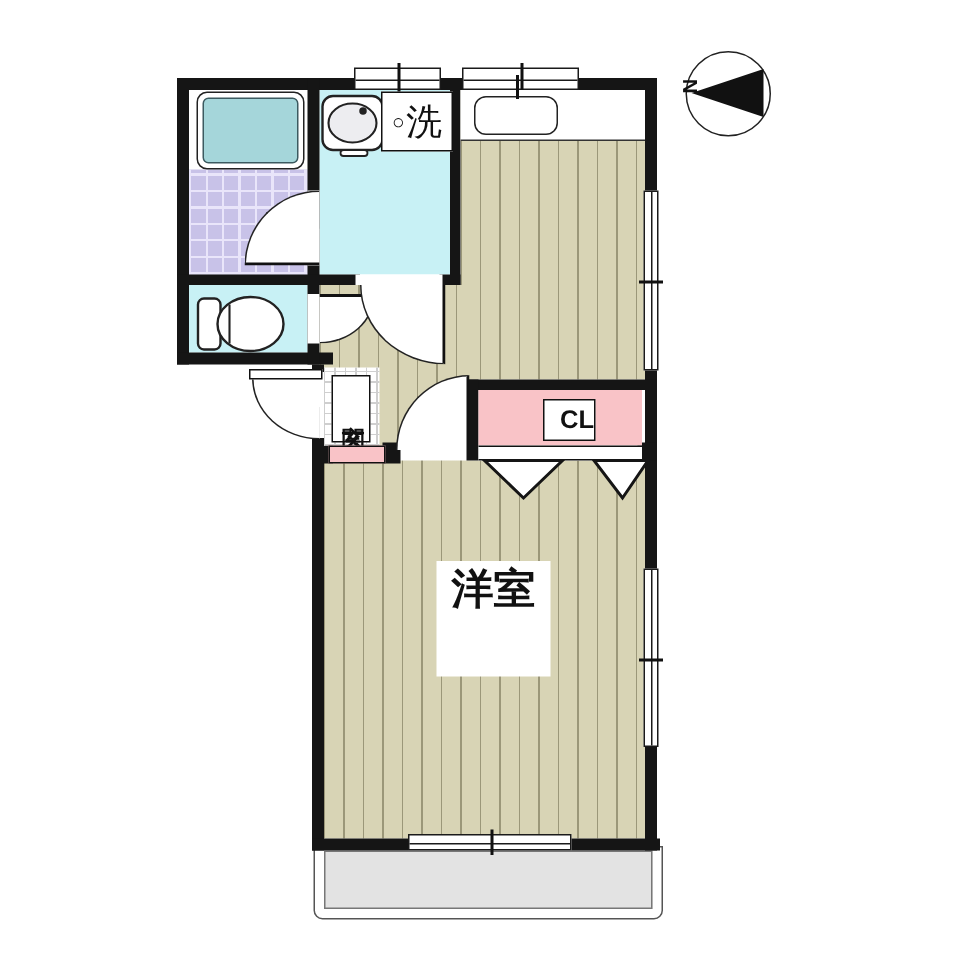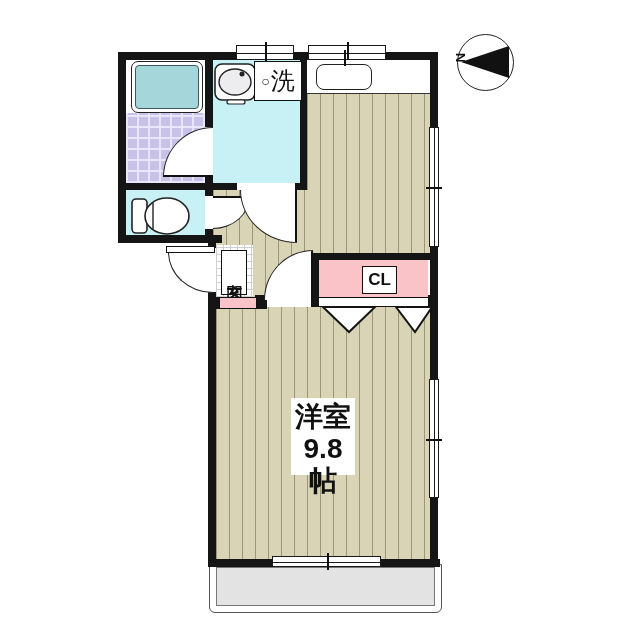--- a/index.html
+++ b/index.html
@@ -96,21 +96,21 @@
   <div class="abs" style="left:166px;top:246px;width:49px;height:7px;background:#fff;border:1.5px solid #111;"></div>
 
   <div class="genkan-tile" style="left:216px;top:245px;width:37px;height:52px;"></div>
   <div class="smallbox vtext" style="left:221px;top:250px;width:24px;height:43px;font-size:15px;">
     <span>玄関</span>
   </div>
   <div class="pink" style="left:219px;top:297px;width:38px;height:12px;border:1.5px solid #111;box-sizing:border-box;"></div>
 
   <div class="pink" style="left:319px;top:260px;width:109px;height:37px;"></div>
   <div class="abs" style="left:319px;top:297px;width:109px;height:10px;background:#fff;border-top:1.5px solid #111;border-bottom:1.5px solid #111;"></div>
-  <div class="smallbox" style="left:362px;top:266px;width:33px;height:26px;font-size:17px;">
+  <div class="smallbox" style="left:362px;top:266px;width:33px;height:26px;font-size:17px;justify-content:flex-end;">
     <span>CL</span>
   </div>
   <svg class="abs" style="left:319px;top:305px;" width="115" height="30" viewBox="0 0 115 30">
     <polygon points="4,2 56,2 30,27" fill="#fff" stroke="#151515" stroke-width="2"></polygon>
     <polygon points="77,2 113,2 96,27" fill="#fff" stroke="#151515" stroke-width="2"></polygon>
   </svg>
 
   <div class="abs" style="left:131px;top:61px;width:72px;height:52px;background:#fff;border:1.6px solid #222;border-radius:7px;">
     <div class="abs" style="left:3px;top:3px;right:3px;bottom:3px;background:#a5d6da;border:1px solid #3c5a60;border-radius:4px;"></div>
   </div>
@@ -130,23 +130,22 @@
 
   <div class="smallbox" style="left:254px;top:61px;width:46px;height:38px;font-size:24px;font-weight:500;">
     <span style="font-size:14px;margin-right:1px;">○</span>
     <span>洗</span>
   </div>
 
   <div class="abs" style="left:307px;top:60px;width:123px;height:34px;background:#fff;border-bottom:1.2px solid #333;"></div>
   <div class="abs" style="left:316px;top:64px;width:56px;height:26px;background:#fff;border:1.3px solid #222;border-radius:8px;"></div>
   <div class="abs" style="left:344px;top:50px;width:2px;height:16px;background:#111;"></div>
 
-  <div class="roomlabel" style="left:291px;top:398px;width:64px;height:74px;font-size:28px;padding-top:3px;">
+  <div class="roomlabel" style="left:291px;top:374px;width:76px;height:74px;font-size:28px;padding-top:3px;">
     <div>洋室</div>
-    <div>9.8帖</div>
   </div>
 
   <div class="abs" style="left:457px;top:34px;width:57px;height:57px;border:1.6px solid #222;border-radius:50%;">
     <svg width="57" height="57" viewBox="0 0 57 57" style="position:absolute;left:-1px;top:-1px;">
       <polygon points="4,28 52,12 52,44" fill="#111"></polygon>
     </svg>
   </div>
   <span class="abs" style="left:451px;top:50px;width:18px;font-size:13.5px;font-weight:bold;transform:rotate(-90deg);text-align:center;">N</span>
 
 </div>

